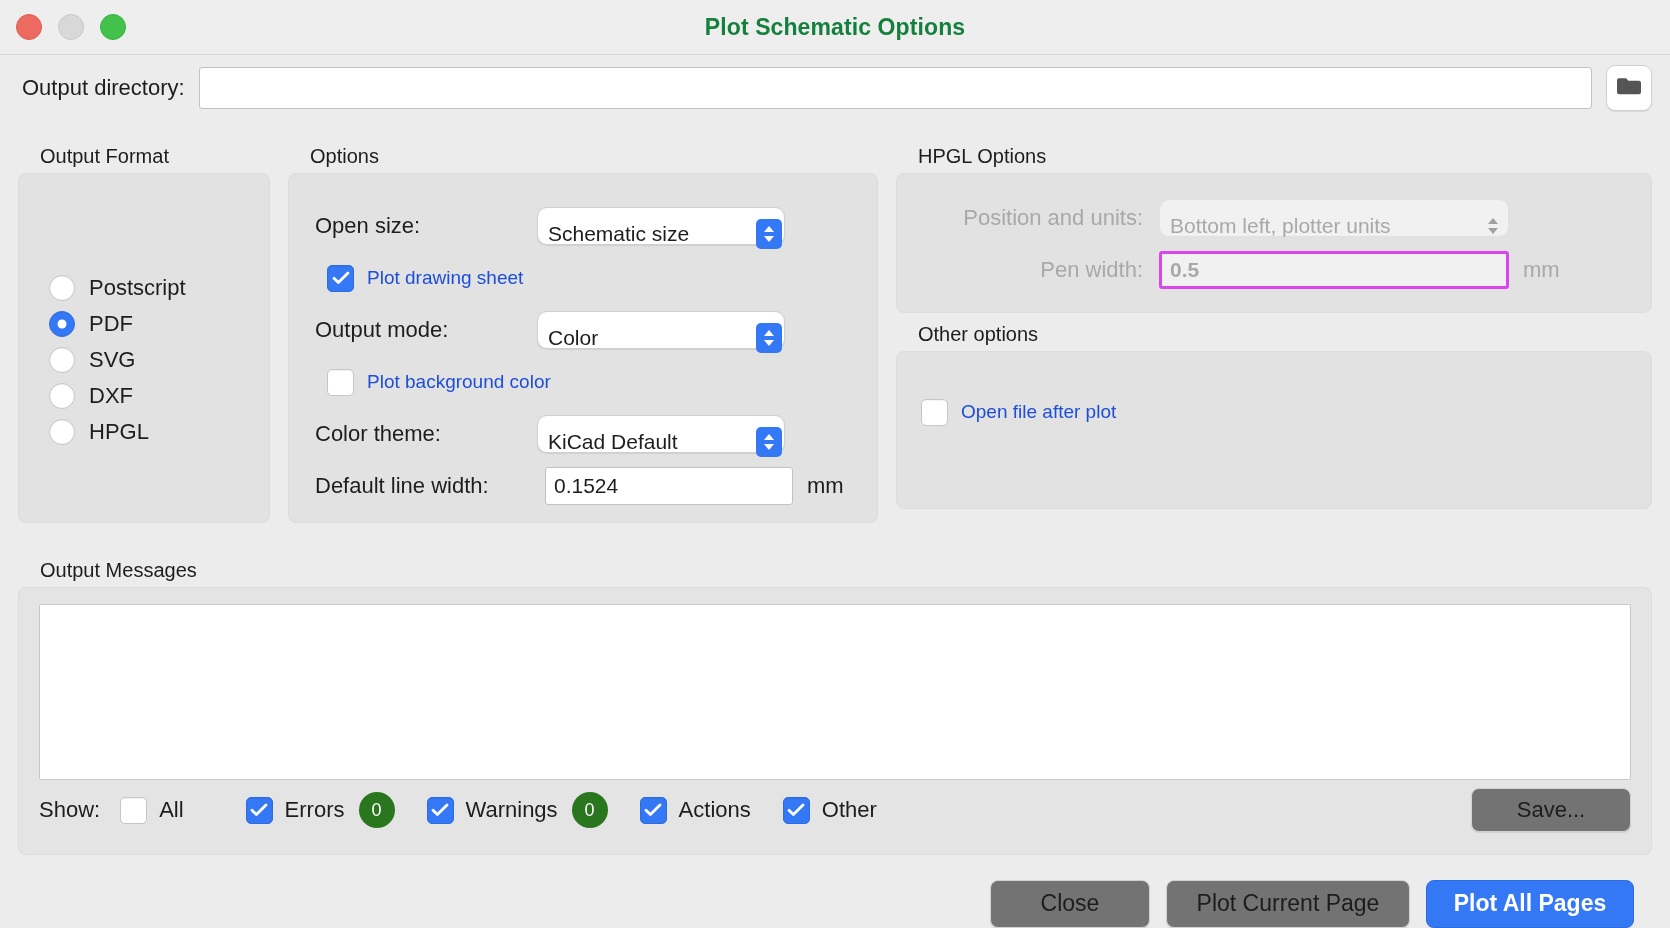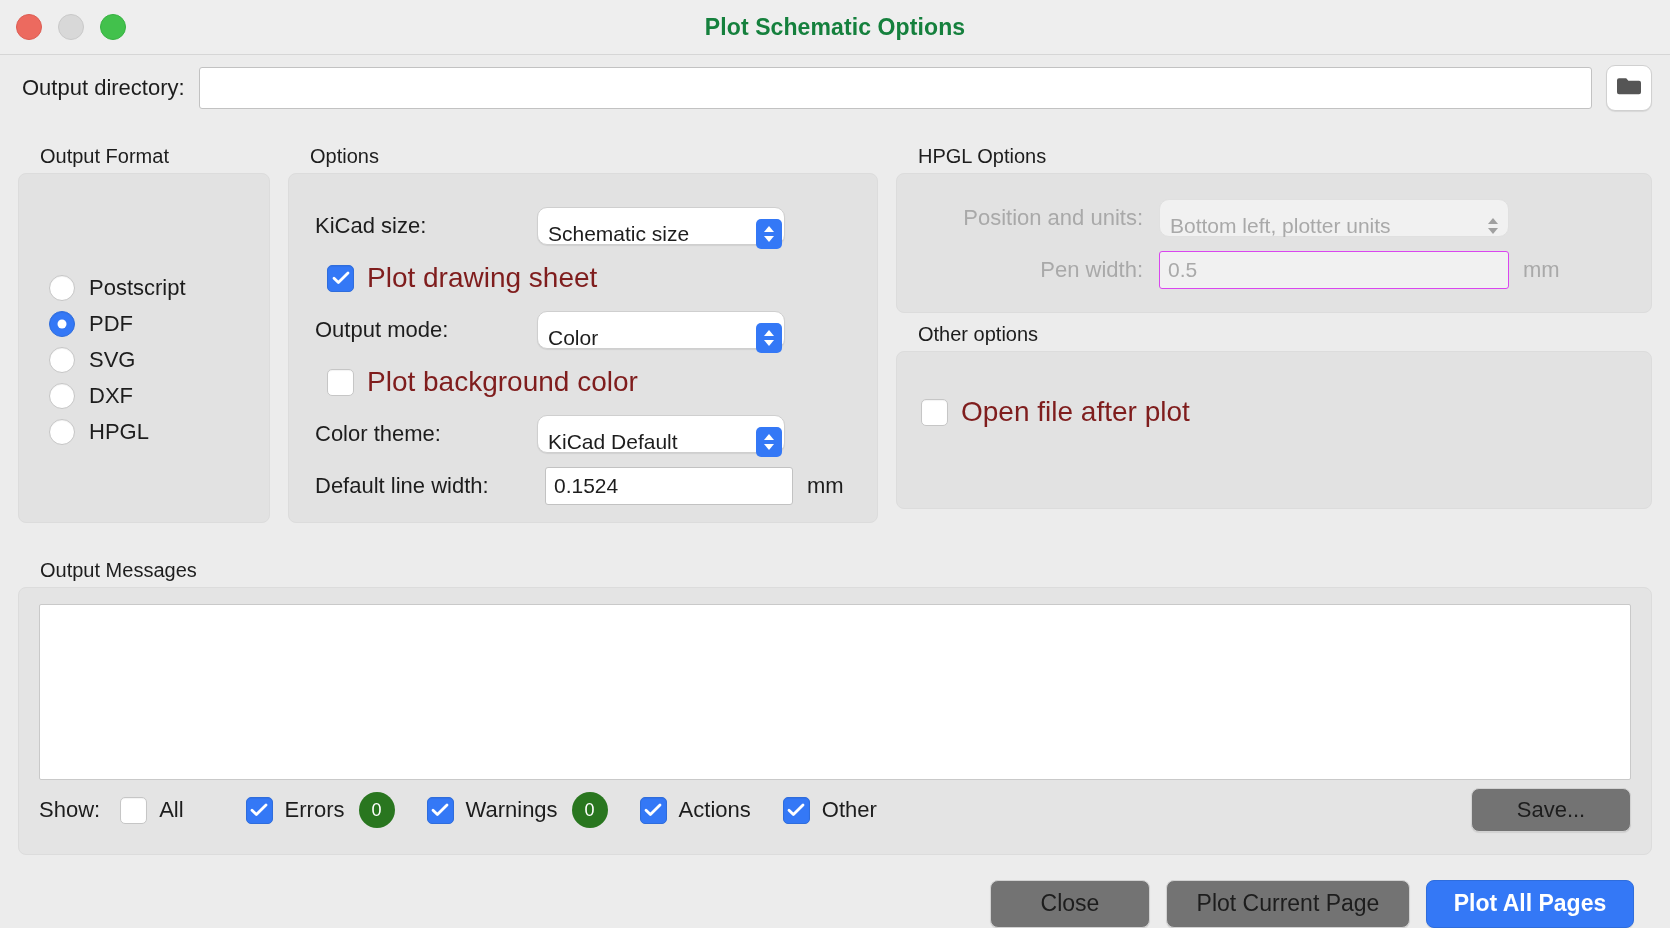--- a/index.html
+++ b/index.html
@@ -237,21 +237,21 @@
     box-shadow: inset 0 1px 1px rgba(0,0,0,.05);
     flex: 0 0 27px;
     display: flex;
     align-items: center;
     justify-content: center;
   }
   .checkbox.on {
     background: #3478f6;
     border-color: #2f6ddc;
   }
-  .check-label { font-size: 28px; color: #7f1d1d; }
+  .check-label { font-size: 19px; color: #1d4ed8; }
   .check-indent { padding-left: 12px; }
 
   .text-field {
     width: 248px;
     height: 38px;
     background: #ffffff;
     border: 1px solid #c2c2c2;
     border-radius: 3px;
     font-family: "Liberation Sans", sans-serif;
     font-size: 21px;
@@ -281,27 +281,28 @@
     width: 238px;
     flex: 0 0 238px;
     text-align: right;
     padding-right: 16px;
   }
   .popup.hpgl-popup { width: 350px; }
   .field-disabled {
     width: 350px;
     height: 38px;
     background: #f1f1f1;
-    border: 1px solid #d946ef;
+    border: 3px solid #d946ef;
     border-radius: 3px;
     font-size: 21px;
     color: #a9a9a9;
     display: flex;
     align-items: center;
     padding: 0 8px;
+    font-weight: bold;
   }
   .unit-disabled {
     font-size: 22px;
     color: #a9a9a9;
     padding-left: 14px;
   }
 
   
   .messages-group {
     margin-top: 12px;
@@ -446,21 +447,21 @@
           </div>
 
         </div>
       </div>
 
       <div class="group col-options">
         <div class="group-label">Options</div>
         <div class="panel panel-options">
 
           <div class="opt-row">
-            <div class="opt-label">KiCad size:</div>
+            <div class="opt-label">Open size:</div>
             <div class="popup">
               <div class="popup-text">Schematic size</div>
               <div class="stepper">
                 <svg width="12" height="7" viewBox="0 0 12 7">
                     <path d="M6 0L11 6H1z" fill="#ffffff"></path>
                   </svg>
                 <svg width="12" height="7" viewBox="0 0 12 7">
                     <path d="M6 7L1 1h10z" fill="#ffffff"></path>
                   </svg>
               </div>

